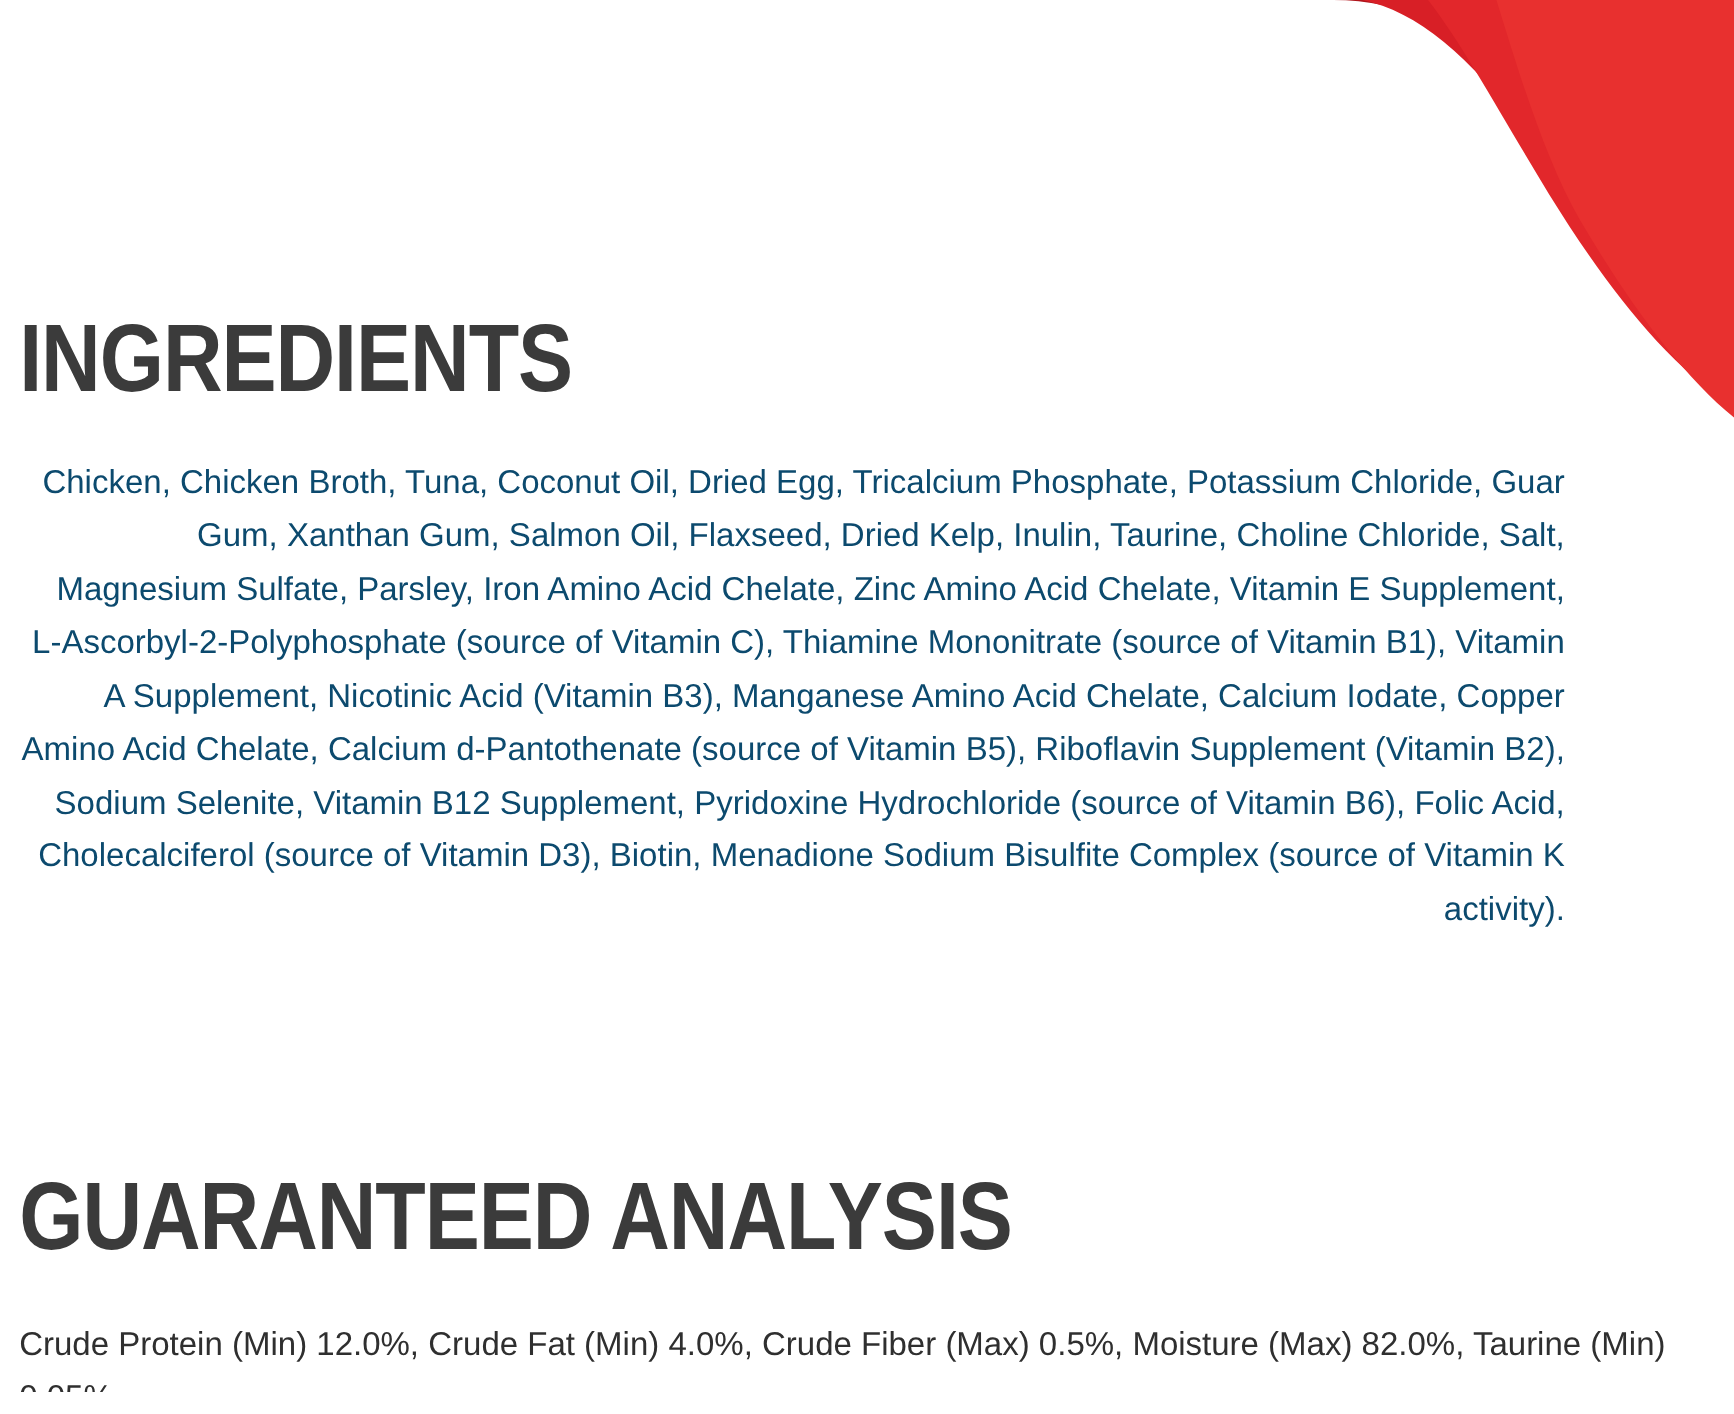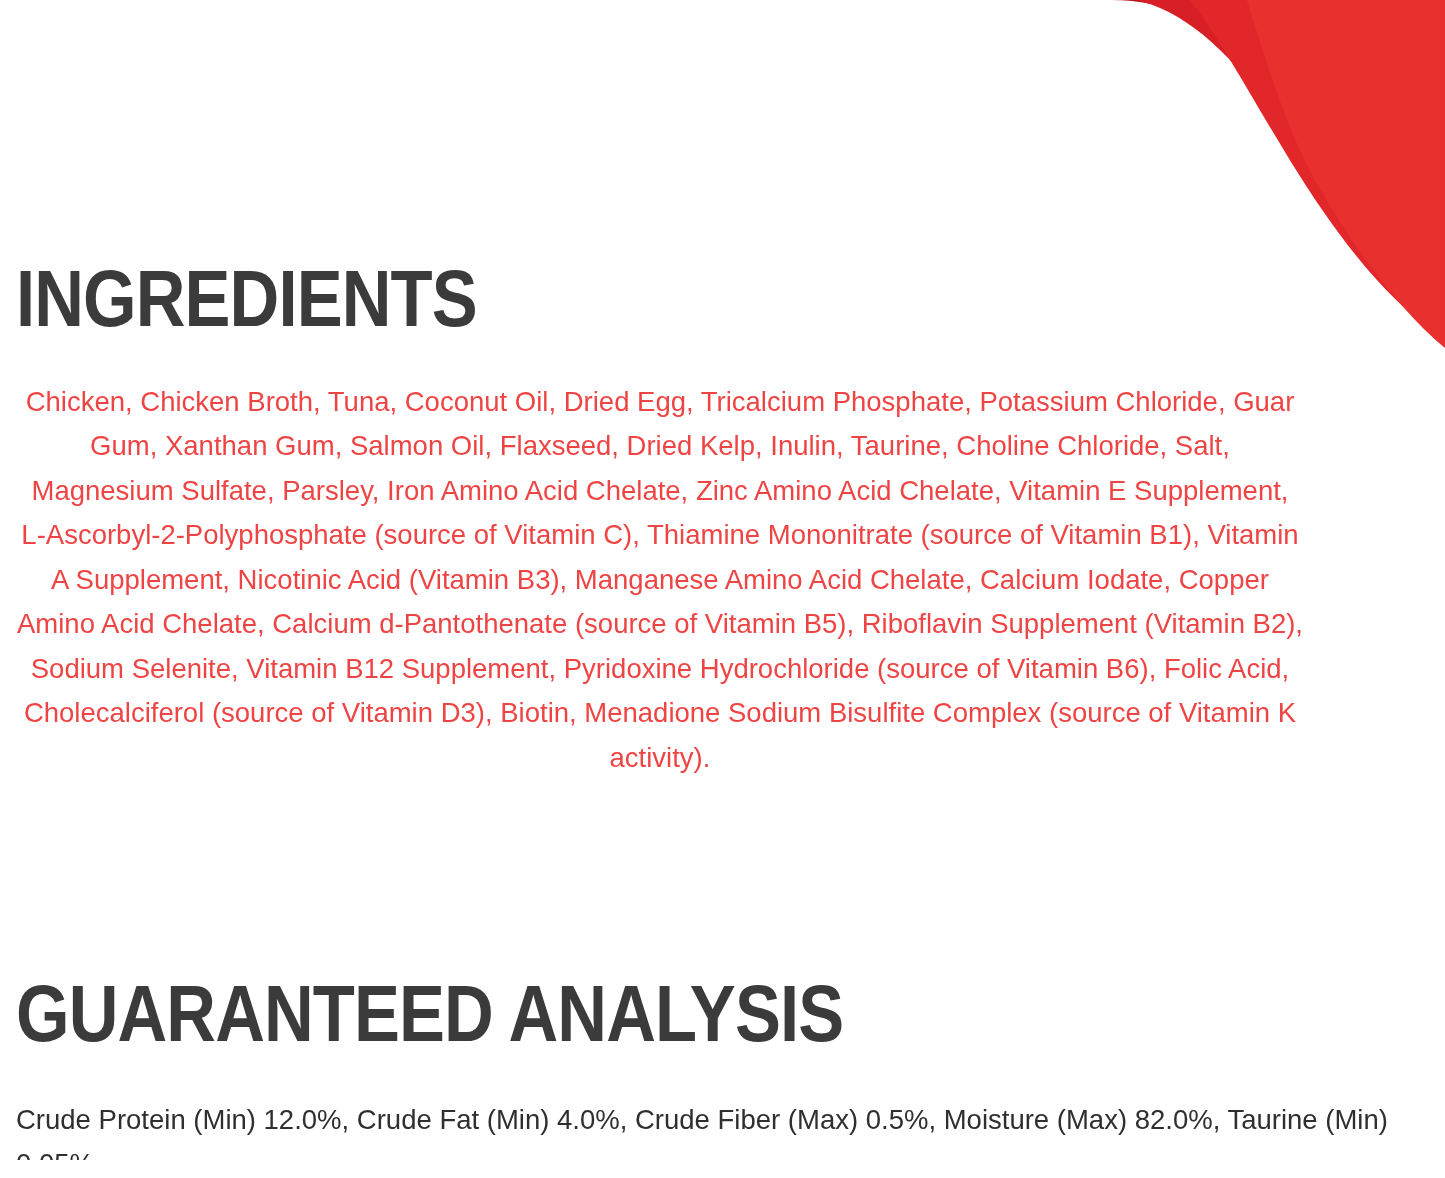--- a/index.html
+++ b/index.html
@@ -56,23 +56,23 @@
     font-size: 80px;
   }
 
   #ingredients-body {
     position: absolute;
     left: 8px;
     top: 352px;
     width: 1288px;
     font-size: 27.5px;
     line-height: 44.5px;
-    color: #ef4444;
+    color: #0c4a6e;
     letter-spacing: 0px;
-    text-align: center;
+    text-align: right;
   }
 
   #analysis-title {
     position: absolute;
     left: 8px;
     top: 920px;
     font-size: 80px;
   }
 
   #analysis-body {

